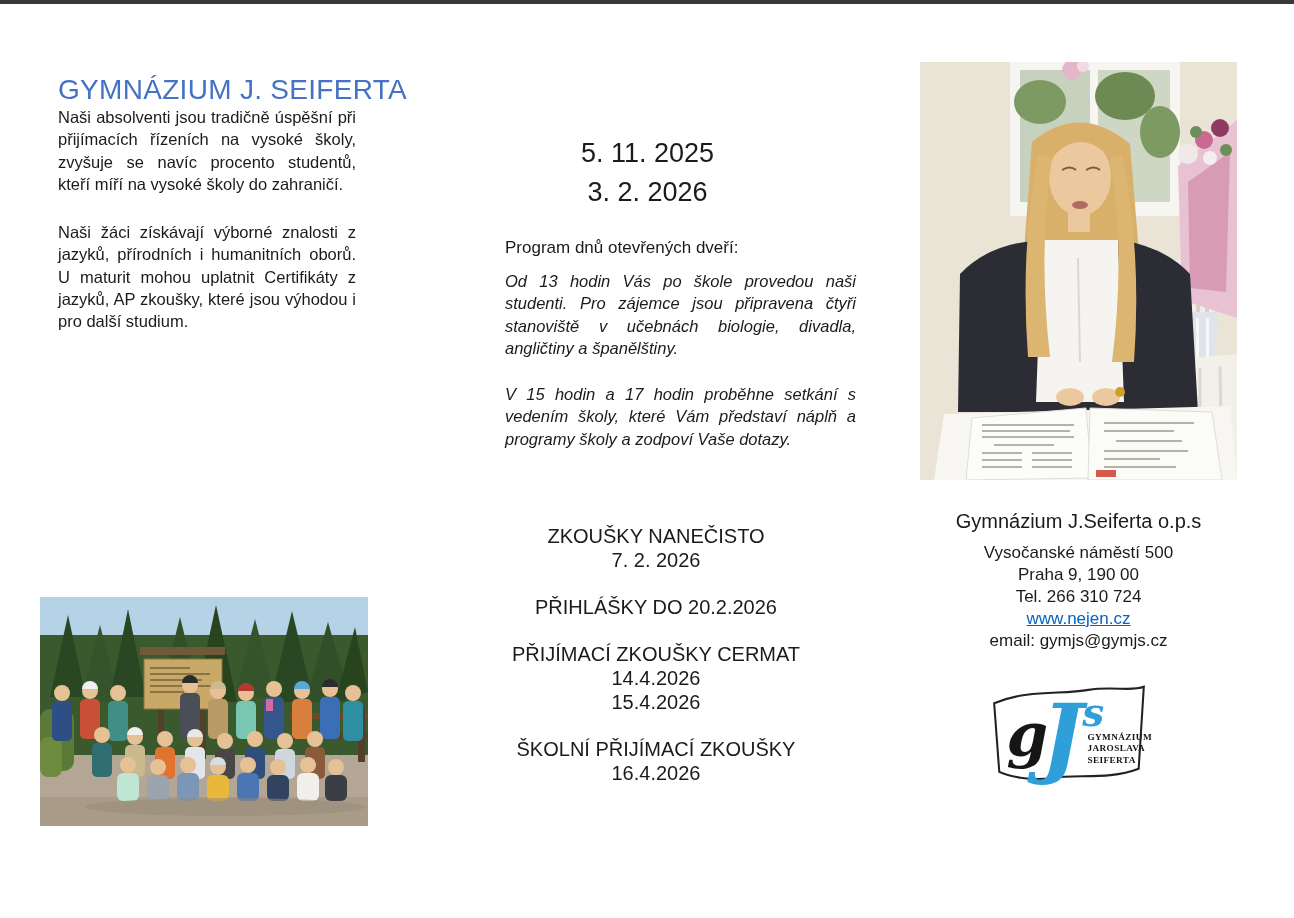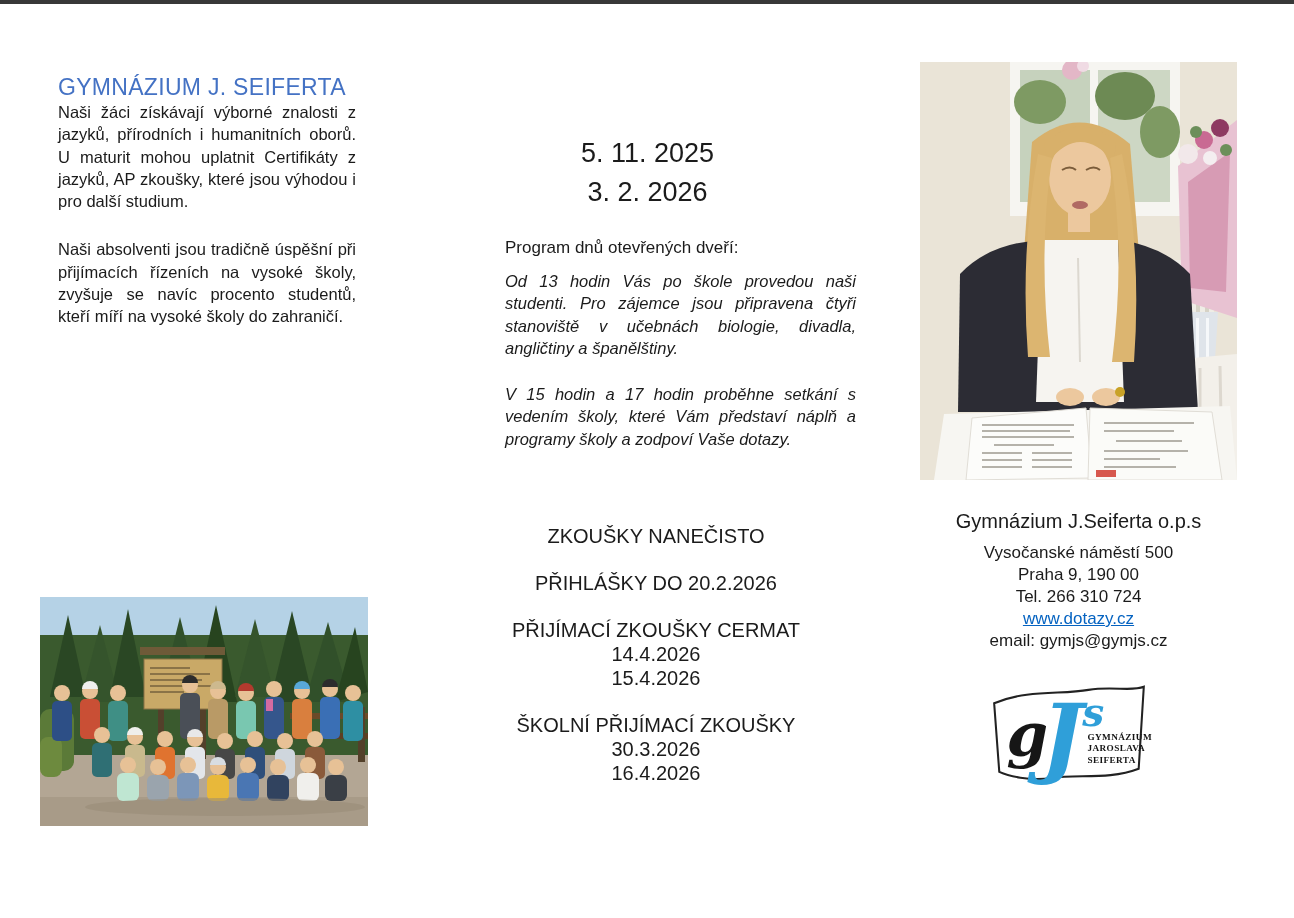--- a/index.html
+++ b/index.html
@@ -4,21 +4,21 @@
 <style>
   html,body{margin:0;padding:0;background:#fff;}
   .page{position:relative;width:1294px;height:918px;background:#ffffff;overflow:hidden;
         font-family:"Liberation Sans","DejaVu Sans",sans-serif;color:#1b1b1b;}
   .top-border{position:absolute;left:0;top:0;width:1294px;height:4px;background:#383838;}
 
   
   .col-left{position:absolute;left:58px;top:74px;width:298px;}
   .col-mid-head{position:absolute;left:505px;top:76px;width:351px;}
 
-  h2.blue-heading{margin:0;font-size:23px;font-weight:400;letter-spacing:.3px;
+  h2.blue-heading{margin:0;font-size:28px;font-weight:400;letter-spacing:.3px;
         color:#4472C4;white-space:nowrap;}
   .body-par{font-size:16.5px;line-height:22.3px;text-align:justify;margin:0 0 26px 0;}
   .first-par{margin-top:56px;}
 
   .open-dates{position:absolute;left:505px;top:134px;width:285px;text-align:center;
         font-size:27px;line-height:39px;}
   .mid-intro{position:absolute;left:505px;top:237px;width:351px;font-size:17px;line-height:22.3px;margin:0;}
   .mid-pars{position:absolute;left:505px;top:270px;width:351px;font-style:italic;}
   .mid-pars p{margin:0 0 24px 0;}
 
@@ -39,22 +39,22 @@
   .logo-wrap{position:absolute;left:988px;top:678px;width:164px;height:116px;}
 </style>
 </head>
 <body>
 
 <div class="page">
   <div class="top-border"></div>
 
   <div class="col-left">
     <h2 class="blue-heading">GYMNÁZIUM J. SEIFERTA</h2>
+    <p class="body-par">Naši absolventi jsou tradičně úspěšní při přijímacích řízeních na vysoké školy, zvyšuje se navíc procento studentů, kteří míří na vysoké školy do zahraničí.</p>
     <p class="body-par">Naši žáci získávají výborné znalosti z jazyků, přírodních i humanitních oborů. U maturit mohou uplatnit Certifikáty z jazyků, AP zkoušky, které jsou výhodou i pro další studium.</p>
-    <p class="body-par">Naši absolventi jsou tradičně úspěšní při přijímacích řízeních na vysoké školy, zvyšuje se navíc procento studentů, kteří míří na vysoké školy do zahraničí.</p>
   </div>
 
   <svg class="photo-frame photo-left" viewBox="0 0 328 229" preserveAspectRatio="none">
     <rect x="0" y="0" width="328" height="70" fill="#b5d2e6"></rect>
 
     <rect x="0" y="38" width="328" height="130" fill="#3a5a2e"></rect>
     <polygon points="10,100 28,18 46,100" fill="#2a4724"></polygon>
     <polygon points="40,105 60,28 80,105" fill="#35542c"></polygon>
     <polygon points="70,100 88,12 106,100" fill="#2a4724"></polygon>
     <polygon points="120,100 140,20 160,100" fill="#31502a"></polygon>
@@ -166,32 +166,32 @@
   <p class="mid-intro">Program dnů otevřených dveří:</p>
 
   <div class="mid-pars">
     <p class="body-par" style="margin-bottom:24px">Od 13 hodin Vás po škole provedou naši studenti. Pro zájemce jsou připravena čtyři stanoviště v učebnách biologie, divadla, angličtiny a španělštiny.</p>
     <p class="body-par">V 15 hodin a 17 hodin proběhne setkání s vedením školy, které Vám představí náplň a programy školy a zodpoví Vaše dotazy.</p>
   </div>
 
   <div class="schedule">
     <div class="block">
       <div class="line">ZKOUŠKY NANEČISTO</div>
+      <div class="line">7. 2. 2026</div>
     </div>
     <div class="block">
       <div class="line">PŘIHLÁŠKY DO 20.2.2026</div>
     </div>
     <div class="block">
       <div class="line">PŘIJÍMACÍ ZKOUŠKY CERMAT</div>
       <div class="line">14.4.2026</div>
       <div class="line">15.4.2026</div>
     </div>
     <div class="block">
       <div class="line">ŠKOLNÍ PŘIJÍMACÍ ZKOUŠKY</div>
-      <div class="line">30.3.2026</div>
       <div class="line">16.4.2026</div>
     </div>
   </div>
 
   <svg class="photo-frame photo-right" viewBox="0 0 317 418" preserveAspectRatio="none">
     <rect x="0" y="0" width="317" height="418" fill="#eae4d7"></rect>
 
     <rect x="90" y="0" width="170" height="152" fill="#f6f5f1"></rect>
     <rect x="100" y="8" width="70" height="132" fill="#c6d2bd"></rect>
     <rect x="178" y="8" width="72" height="132" fill="#cdd7c4"></rect>
@@ -273,21 +273,21 @@
         <rect x="184" y="404" width="72" height="2"></rect>
     </g>
     <rect x="176" y="408" width="20" height="7" fill="#d03b30" opacity="0.85"></rect>
   </svg>
 
   <div class="contact">
     <p class="school-name">Gymnázium J.Seiferta o.p.s</p>
     <p class="c-line">Vysočanské náměstí 500</p>
     <p class="c-line">Praha 9, 190 00</p>
     <p class="c-line">Tel. 266 310 724</p>
-    <p class="c-line"><a href="#">www.dotazy.cz</a></p>
+    <p class="c-line"><a href="#">www.nejen.cz</a></p>
     <p class="c-line">email: gymjs@gymjs.cz</p>
   </div>
 
   <div class="logo-wrap">
     <svg viewBox="0 0 160 112" width="164" height="116">
       <path d="M6,24 C40,10 72,16 98,11 C122,7 140,13 152,8 L147,88 C118,99 88,93 62,97 C40,100 20,95 11,91 Z" fill="#ffffff" stroke="#222222" stroke-width="2"></path>
       <text x="18" y="76" font-family="DejaVu Serif, serif" font-style="italic" font-weight="bold" font-size="58" fill="#161616">g</text>
       <text x="52" y="86" font-family="DejaVu Serif, serif" font-style="italic" font-weight="bold" font-size="86" fill="#2F9FD9">J</text>
       <text x="92" y="46" font-family="DejaVu Serif, serif" font-style="italic" font-weight="bold" font-size="38" fill="#2F9FD9">s</text>
       <text x="97" y="60" font-family="Liberation Serif, serif" font-weight="bold" font-size="9" letter-spacing="0.4" fill="#141414">GYMNÁZIUM</text>

